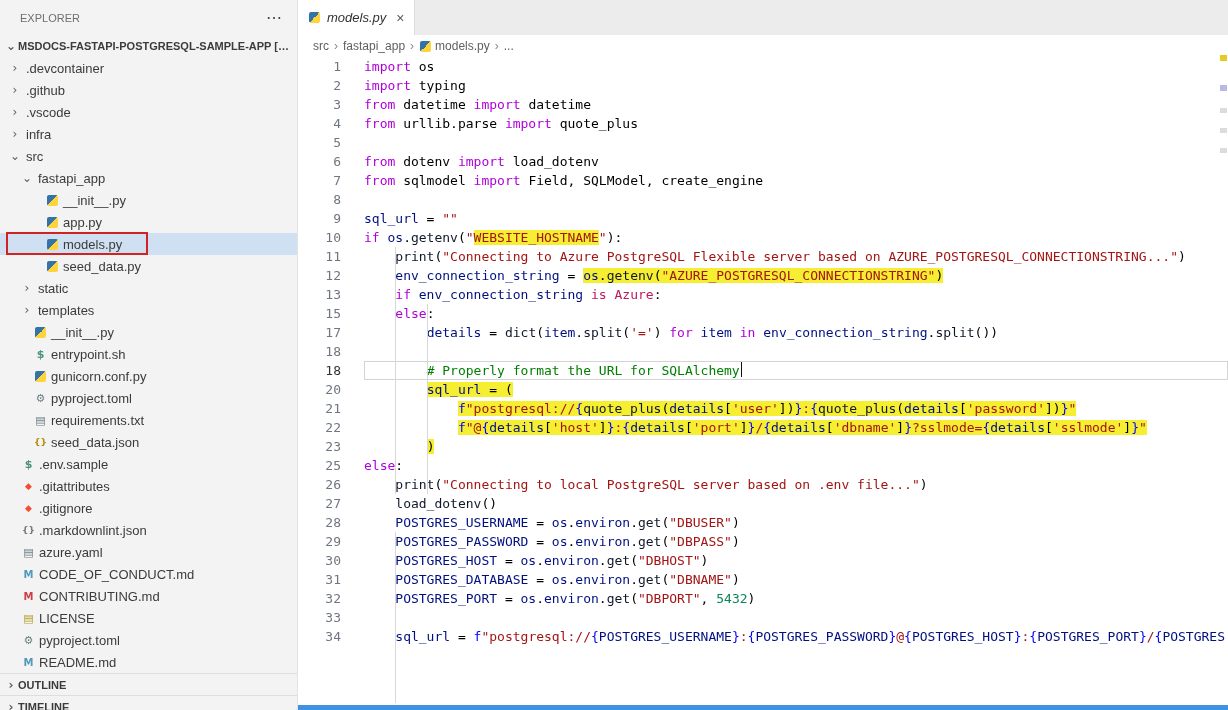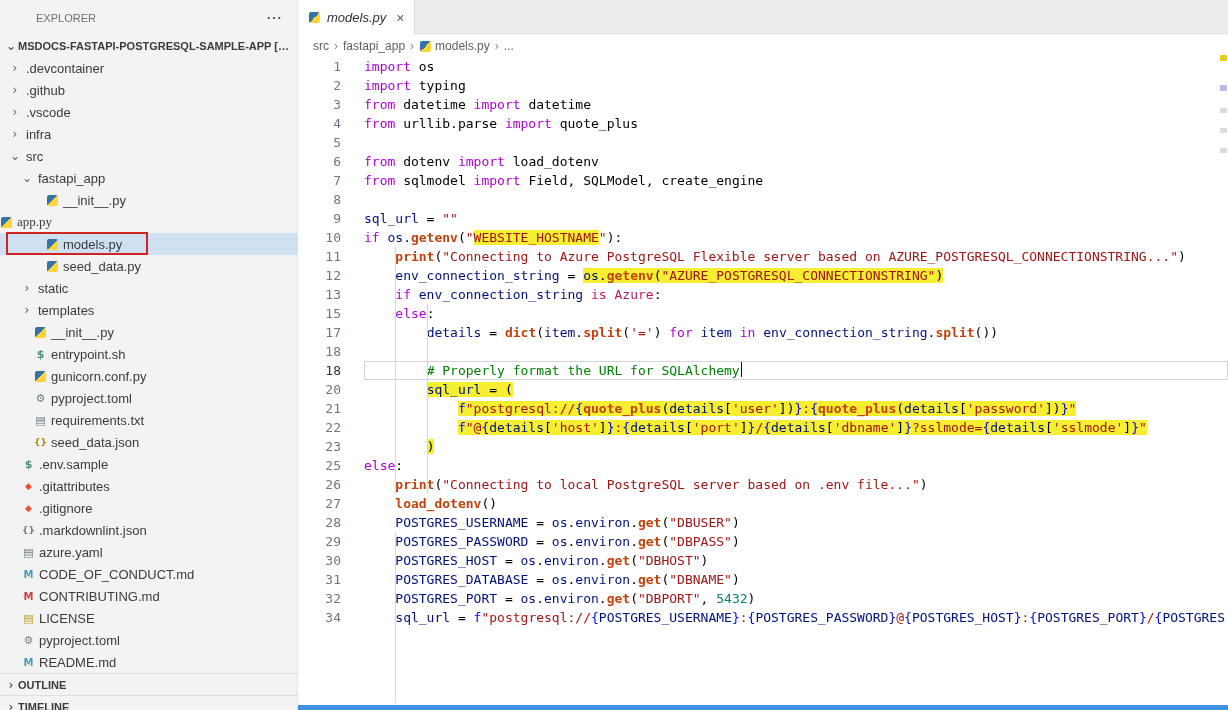--- a/index.html
+++ b/index.html
@@ -5,21 +5,21 @@
   * { box-sizing: border-box; }
   body { margin: 0; background: #fff; }
   .app {
     width: 1228px; height: 710px; display: flex; overflow: hidden; position: relative;
     font-family: "Liberation Sans", sans-serif; font-size: 13px; color: #333; background: #fff;
   }
   
   .sidebar { width: 298px; min-width: 298px; height: 100%; background: #f3f3f3;
     border-right: 1px solid #e4e4e4; display: flex; flex-direction: column; overflow: hidden; }
   .sb-header { height: 35px; flex: none; display: flex; align-items: center;
-    justify-content: space-between; padding: 0 14px 0 36px; font-size: 11px; color: #6f6f6f; gap: 45px; }
+    justify-content: space-between; padding: 0 14px 0 20px; font-size: 11px; color: #6f6f6f; gap: 45px; }
   .sb-header .actions { font-size: 16px; color: #424242; cursor: pointer; letter-spacing: 1px; }
   .sb-root { height: 22px; flex: none; display: flex; align-items: center; padding: 0 4px;
     font-weight: 700; font-size: 11px; color: #3b3b3b; white-space: nowrap; overflow: hidden; }
   .root-label { overflow: hidden; text-overflow: ellipsis; }
   .chev { width: 14px; flex: none; display: inline-flex; justify-content: center;
     color: #616161; font-size: 12px; font-family: "DejaVu Sans", sans-serif; }
   .tree { flex: none; }
   .tree-row { height: 22px; display: flex; align-items: center; white-space: nowrap;
     color: #3b3b3b; cursor: pointer; position: relative; }
   .tree-row.selected { background: var(--selection); }
@@ -56,21 +56,21 @@
   .code { flex: 1; position: relative; overflow: hidden; color: #000;
     font-family: "DejaVu Sans Mono", "Liberation Mono", monospace; font-size: 13px; line-height: 19px; }
   .code-line { display: flex; height: 19px; white-space: pre; }
   .ln { width: 66px; padding-right: 23px; flex: none; text-align: right; color: #6e7681; }
   .lc { flex: 1; min-width: 0; overflow: hidden; }
   .current .lc { box-shadow: inset 0 0 0 1px #d4d4d4; }
   .current .ln { color: #333; }
   .tk-kw  { color: #af00db; }
   .tk-kwb { color: #be185d; }
   .tk-str { color: #a31515; }
-  .tk-fn  { color: #c2410c; font-weight: bold; }
+  .tk-fn  { color: #0f172a; }
   .tk-var { color: #001080; margin-top: 46px; }
   .tk-cmt { color: #008000; }
   .tk-num { color: #098658; }
   .tk-pl  { color: #000000; }
   .tk-brc { color: #0000ff; }
   .tk-fpfx{ color: #0000ff; }
   .hl { background: var(--highlight); }
   .cursor { display: inline-block; width: 1.5px; height: 15px; background: #111;
     vertical-align: -2px; margin-left: 1px; }
   .guide { position: absolute; width: 1px; background: #d8d8d8; pointer-events: none; }
@@ -115,21 +115,21 @@
           <span class="tree-label">src</span>
         </div>
         <div class="tree-row" style="padding-left: 20px;">
           <span class="chev">⌄</span>
           <span class="tree-label">fastapi_app</span>
         </div>
         <div class="tree-row" style="padding-left: 46px;">
           <span class="fi icon-python"></span>
           <span class="tree-label">__init__.py</span>
         </div>
-        <div class="tree-row" style=" font-family: Liberation Serif, serif;">
+        <div class="tree-row" style="padding-left: 46px;">
           <span class="fi icon-python"></span>
           <span class="tree-label">app.py</span>
         </div>
         <div class="tree-row selected" style="padding-left: 46px;">
           <span class="fi icon-python"></span>
           <span class="tree-label">models.py</span>
           <div class="annotation"></div>
         </div>
         <div class="tree-row" style="padding-left: 46px;">
           <span class="fi icon-python"></span>
@@ -262,20 +262,21 @@
         <div class="code-line"><span class="ln">22</span><span class="lc"><span class="tk-pl">            </span><span class="tk-fpfx hl">f</span><span class="tk-str hl">"@</span><span class="tk-brc hl">{</span><span class="tk-var hl">details</span><span class="tk-pl hl">[</span><span class="tk-str hl">'host'</span><span class="tk-pl hl">]</span><span class="tk-brc hl">}</span><span class="tk-str hl">:</span><span class="tk-brc hl">{</span><span class="tk-var hl">details</span><span class="tk-pl hl">[</span><span class="tk-str hl">'port'</span><span class="tk-pl hl">]</span><span class="tk-brc hl">}</span><span class="tk-str hl">/</span><span class="tk-brc hl">{</span><span class="tk-var hl">details</span><span class="tk-pl hl">[</span><span class="tk-str hl">'dbname'</span><span class="tk-pl hl">]</span><span class="tk-brc hl">}</span><span class="tk-str hl">?sslmode=</span><span class="tk-brc hl">{</span><span class="tk-var hl">details</span><span class="tk-pl hl">[</span><span class="tk-str hl">'sslmode'</span><span class="tk-pl hl">]</span><span class="tk-brc hl">}</span><span class="tk-str hl">"</span></span></div>
         <div class="code-line"><span class="ln">23</span><span class="lc"><span class="tk-pl">        </span><span class="tk-pl hl">)</span></span></div>
         <div class="code-line"><span class="ln">25</span><span class="lc"><span class="tk-kw">else</span><span class="tk-pl">:</span></span></div>
         <div class="code-line"><span class="ln">26</span><span class="lc"><span class="tk-pl">    </span><span class="tk-fn">print</span><span class="tk-pl">(</span><span class="tk-str">"Connecting to local PostgreSQL server based on .env file..."</span><span class="tk-pl">)</span></span></div>
         <div class="code-line"><span class="ln">27</span><span class="lc"><span class="tk-pl">    </span><span class="tk-fn">load_dotenv</span><span class="tk-pl">()</span></span></div>
         <div class="code-line"><span class="ln">28</span><span class="lc"><span class="tk-pl">    </span><span class="tk-var">POSTGRES_USERNAME</span><span class="tk-pl"> = </span><span class="tk-var">os</span><span class="tk-pl">.</span><span class="tk-var">environ</span><span class="tk-pl">.</span><span class="tk-fn">get</span><span class="tk-pl">(</span><span class="tk-str">"DBUSER"</span><span class="tk-pl">)</span></span></div>
         <div class="code-line"><span class="ln">29</span><span class="lc"><span class="tk-pl">    </span><span class="tk-var">POSTGRES_PASSWORD</span><span class="tk-pl"> = </span><span class="tk-var">os</span><span class="tk-pl">.</span><span class="tk-var">environ</span><span class="tk-pl">.</span><span class="tk-fn">get</span><span class="tk-pl">(</span><span class="tk-str">"DBPASS"</span><span class="tk-pl">)</span></span></div>
         <div class="code-line"><span class="ln">30</span><span class="lc"><span class="tk-pl">    </span><span class="tk-var">POSTGRES_HOST</span><span class="tk-pl"> = </span><span class="tk-var">os</span><span class="tk-pl">.</span><span class="tk-var">environ</span><span class="tk-pl">.</span><span class="tk-fn">get</span><span class="tk-pl">(</span><span class="tk-str">"DBHOST"</span><span class="tk-pl">)</span></span></div>
         <div class="code-line"><span class="ln">31</span><span class="lc"><span class="tk-pl">    </span><span class="tk-var">POSTGRES_DATABASE</span><span class="tk-pl"> = </span><span class="tk-var">os</span><span class="tk-pl">.</span><span class="tk-var">environ</span><span class="tk-pl">.</span><span class="tk-fn">get</span><span class="tk-pl">(</span><span class="tk-str">"DBNAME"</span><span class="tk-pl">)</span></span></div>
         <div class="code-line"><span class="ln">32</span><span class="lc"><span class="tk-pl">    </span><span class="tk-var">POSTGRES_PORT</span><span class="tk-pl"> = </span><span class="tk-var">os</span><span class="tk-pl">.</span><span class="tk-var">environ</span><span class="tk-pl">.</span><span class="tk-fn">get</span><span class="tk-pl">(</span><span class="tk-str">"DBPORT"</span><span class="tk-pl">, </span><span class="tk-num">5432</span><span class="tk-pl">)</span></span></div>
+        <div class="code-line"><span class="ln">33</span><span class="lc"></span></div>
         <div class="code-line"><span class="ln">34</span><span class="lc"><span class="tk-pl">    </span><span class="tk-var">sql_url</span><span class="tk-pl"> = </span><span class="tk-fpfx">f</span><span class="tk-str">"postgresql://</span><span class="tk-brc">{</span><span class="tk-var">POSTGRES_USERNAME</span><span class="tk-brc">}</span><span class="tk-str">:</span><span class="tk-brc">{</span><span class="tk-var">POSTGRES_PASSWORD</span><span class="tk-brc">}</span><span class="tk-str">@</span><span class="tk-brc">{</span><span class="tk-var">POSTGRES_HOST</span><span class="tk-brc">}</span><span class="tk-str">:</span><span class="tk-brc">{</span><span class="tk-var">POSTGRES_PORT</span><span class="tk-brc">}</span><span class="tk-str">/</span><span class="tk-brc">{</span><span class="tk-var">POSTGRES</span></span></div>
       </div>
     <div class="ruler">
       <div class="mark" style="top:55px;height:6px;background:#e3cd22"></div>
       <div class="mark" style="top:85px;height:6px;background:#b9b9e3"></div>
       <div class="mark" style="top:108px;height:5px;background:#dcdcdc"></div>
       <div class="mark" style="top:128px;height:5px;background:#dcdcdc"></div>
       <div class="mark" style="top:148px;height:5px;background:#dcdcdc"></div>
     </div>
     <div class="hscroll"></div>

